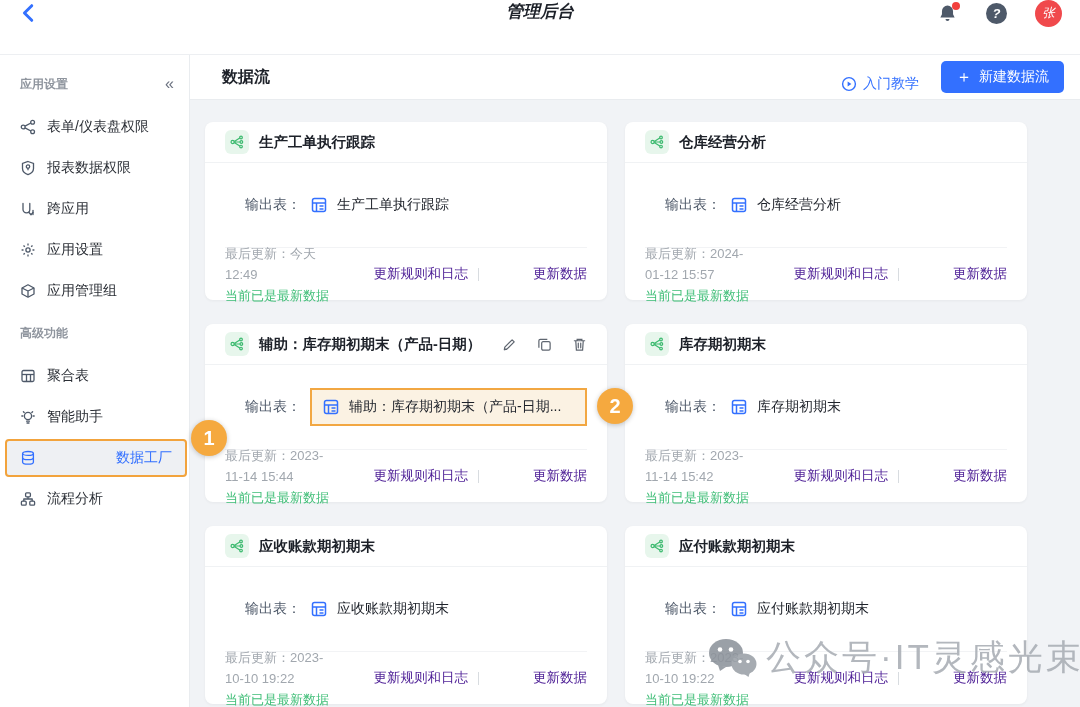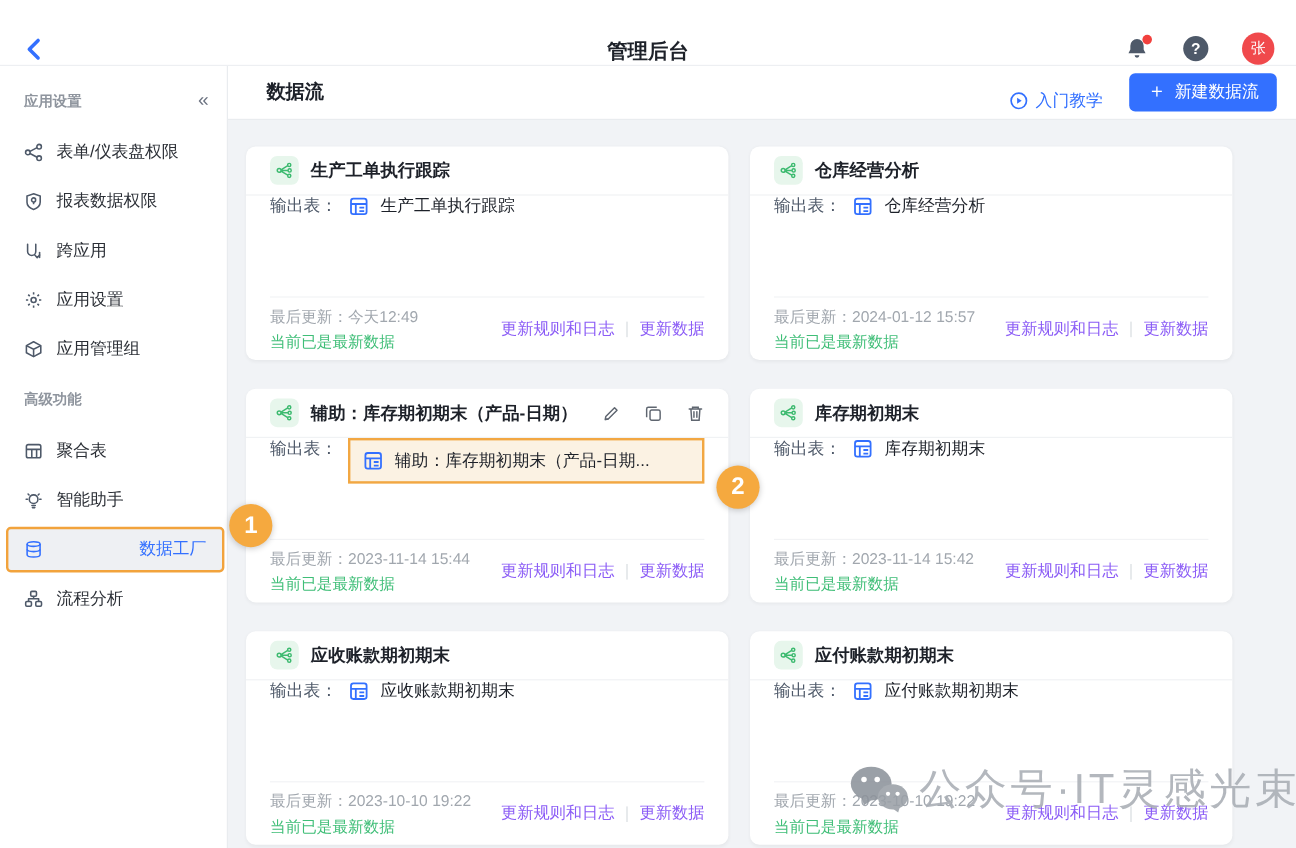--- a/index.html
+++ b/index.html
@@ -5,21 +5,21 @@
   * { margin:0; padding:0; box-sizing:border-box; }
   html,body { width:1080px; height:707px; overflow:hidden; }
   body {
     font-family:"Liberation Sans","DejaVu Sans",sans-serif;
     background:#ffffff; color:#1d2129; position:relative;
   }
   
   .topbar {
     position:absolute; top:0; left:0; right:0; height:55px;
     background:#fff; border-bottom:1px solid #edeff2;
-    display:flex; align-items:flex-end; padding:0 18px; z-index:20;
+    display:flex; align-items:flex-start; padding:0 18px; z-index:20;font-style:italic;
   }
   .back-btn { width:26px; height:26px; cursor:pointer; display:flex; align-items:center; }
   .topbar-title {
     position:absolute; left:50%; transform:translateX(-50%);
     font-size:17px; font-weight:700; color:#1d2129;
   }
   .topbar-right { margin-left:auto; display:flex; align-items:center; gap:28px; }
   .bell-wrap { position:relative; width:20px; height:22px; cursor:pointer; }
   .bell-dot { position:absolute; right:-2px; top:-1px; width:8px; height:8px;
     border-radius:50%; background:#f2403d; }
@@ -84,40 +84,41 @@
     padding:0 20px; border-bottom:1px solid #f0f2f4;
   }
   .flow-badge {
     width:24px; height:24px; border-radius:6px; background:#e7f6ec;
     display:flex; align-items:center; justify-content:center;
   }
   .card-title { font-size:14.5px; font-weight:700; color:#1d2129; white-space:nowrap; }
   .card-actions { margin-left:auto; display:flex; align-items:center; gap:20px; }
   .card-actions svg { cursor:pointer; }
   .card-body {
-    height:84px; display:flex; align-items:flex-start; padding:0 20px; gap:9px;
+    height:84px; display:flex; align-items:center; padding:0 20px; gap:9px;
     font-size:14px;
+    margin-left:20px;
   }
   .out-label { color:#4e5969; white-space:nowrap; }
   .out-name { color:#1d2129; white-space:nowrap; }
   .out-box {
     display:flex; align-items:center; gap:9px;
     border:2px solid #f2a742; background:#fbf2e3; border-radius:0;
     padding:8px 10px; width:312px; overflow:hidden; white-space:nowrap;
   }
   .card-divider { border-top:1px solid #f2f3f5; margin:0 20px; }
   .card-footer {
     height:52px; display:flex; align-items:center; justify-content:space-between;
     padding:0 20px;
   }
   .meta { font-size:13px; line-height:21px; }
   .updated { color:#a1a7ae; }
   .status-ok { color:#3fbe77; }
   .links { display:flex; align-items:center; font-size:13.5px; }
-  .links a { color:#8b5cf6; text-decoration:none; cursor:pointer; white-space:nowrap; }
+  .links a { color:#4c1d95; text-decoration:none; cursor:pointer; white-space:nowrap;margin-left:44px; }
   .link-sep { width:1px; height:13px; background:#d8dce0; margin:0 10px; }
   
   .num-badge {
     position:absolute; width:36px; height:36px; border-radius:50%;
     background:#f5a93f; color:#fff; font-size:20px; font-weight:700;
     display:flex; align-items:center; justify-content:center;
     box-shadow:0 1px 5px rgba(0,0,0,.22); z-index:40;
   }
   .badge-1 { left:191px; top:420px; }
   .badge-2 { left:597px; top:388px; }

